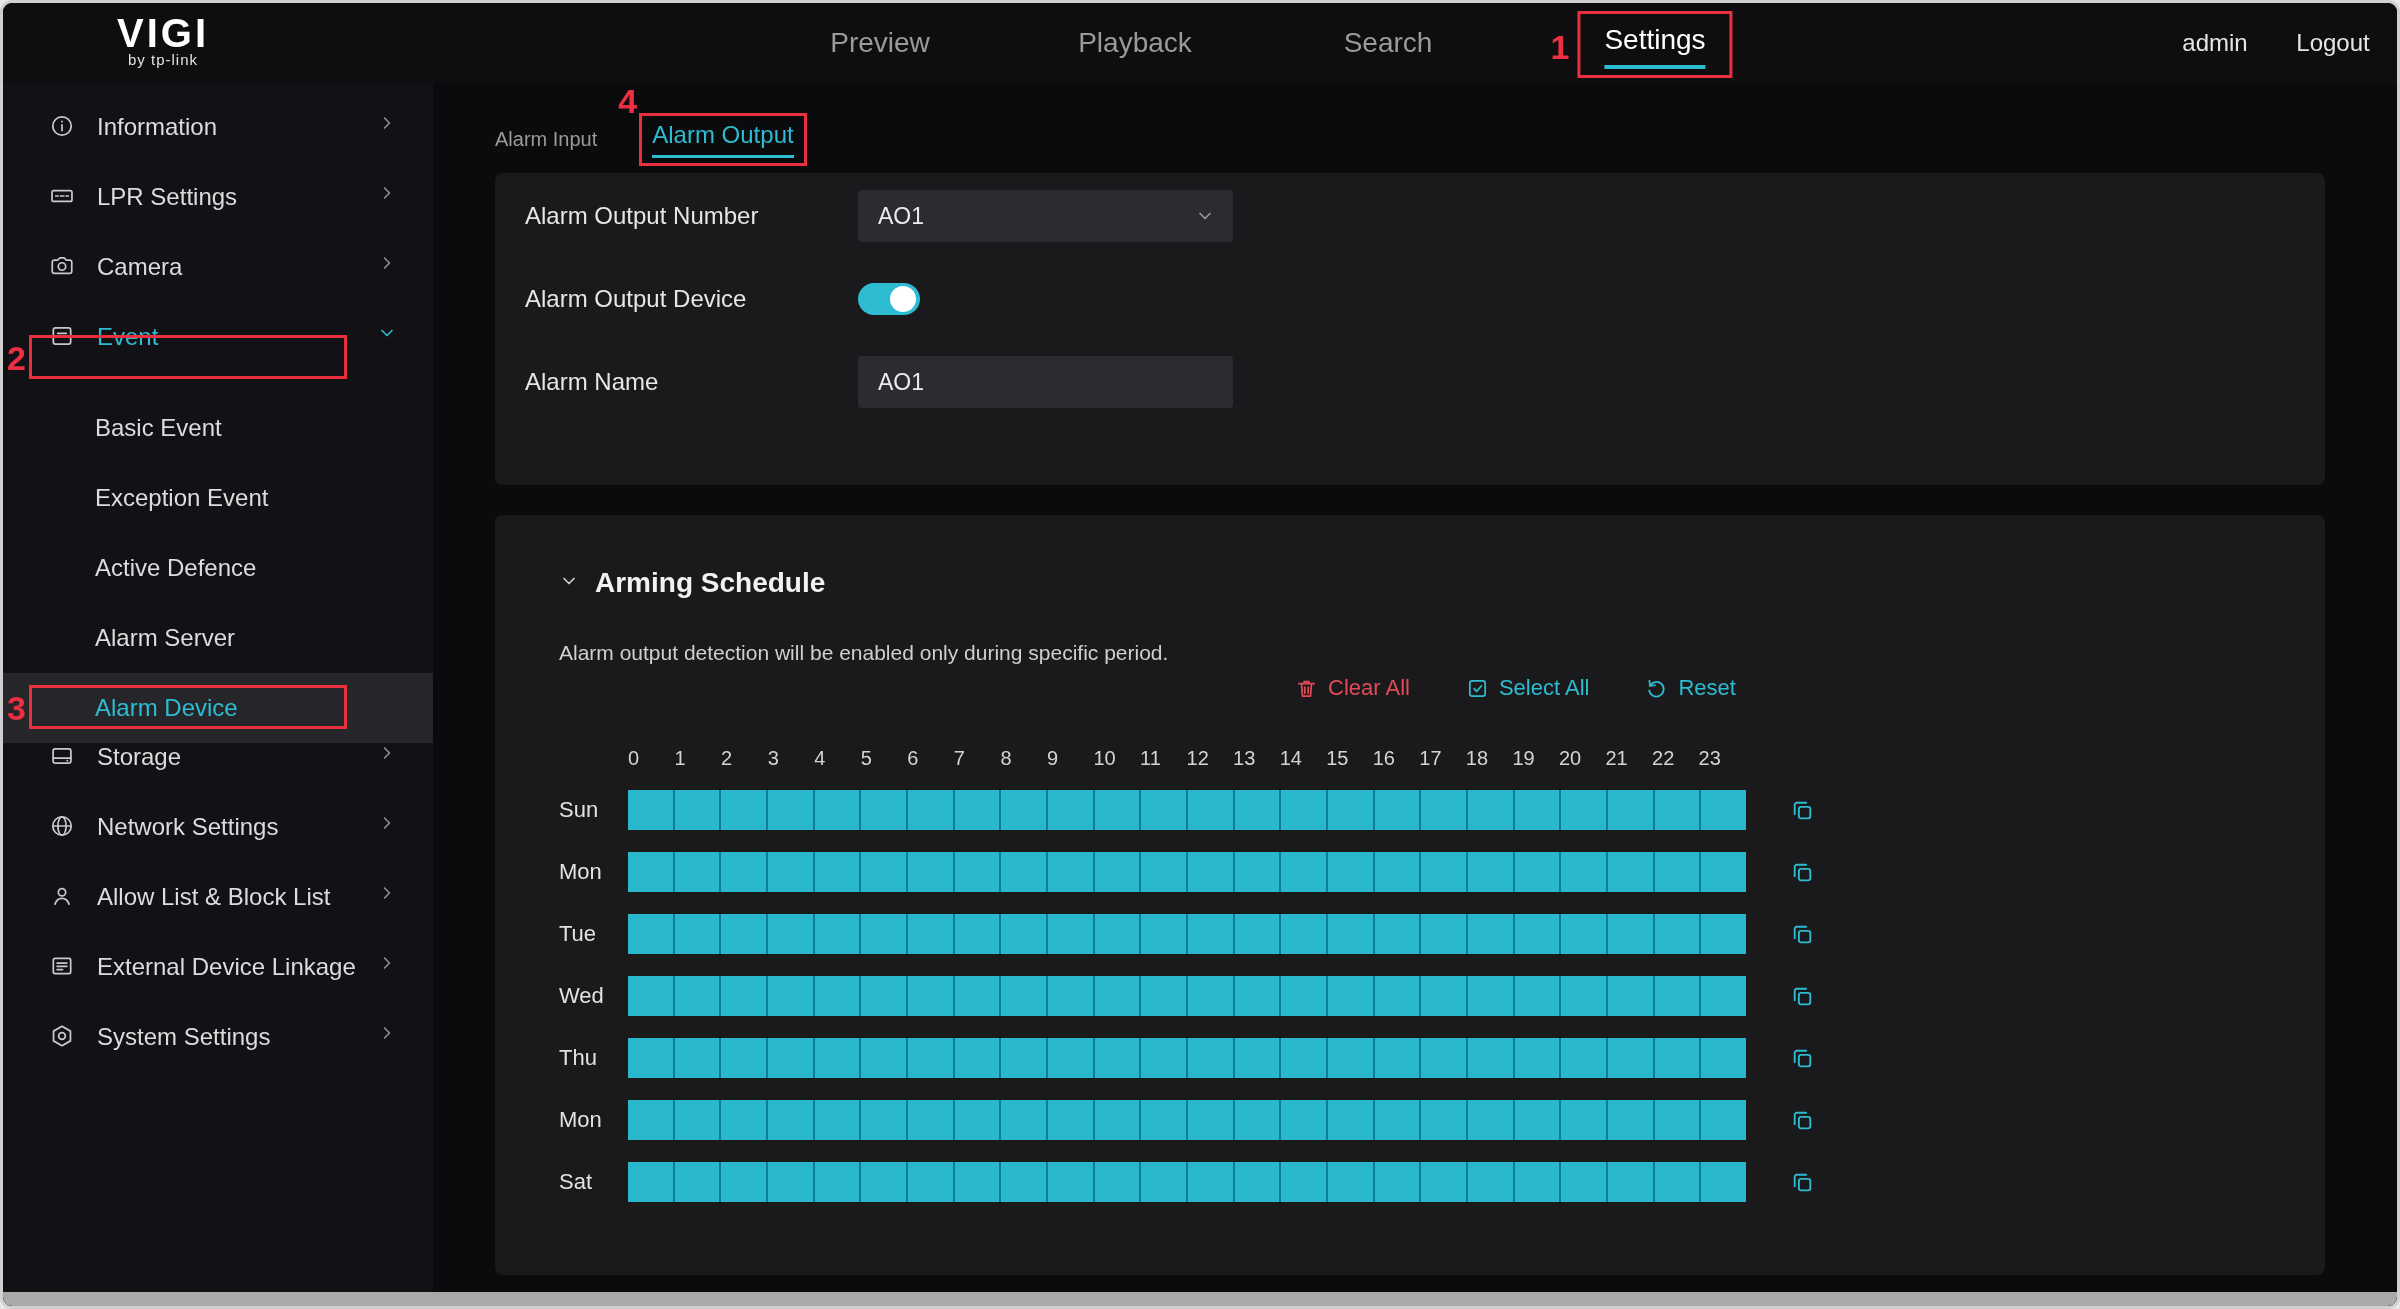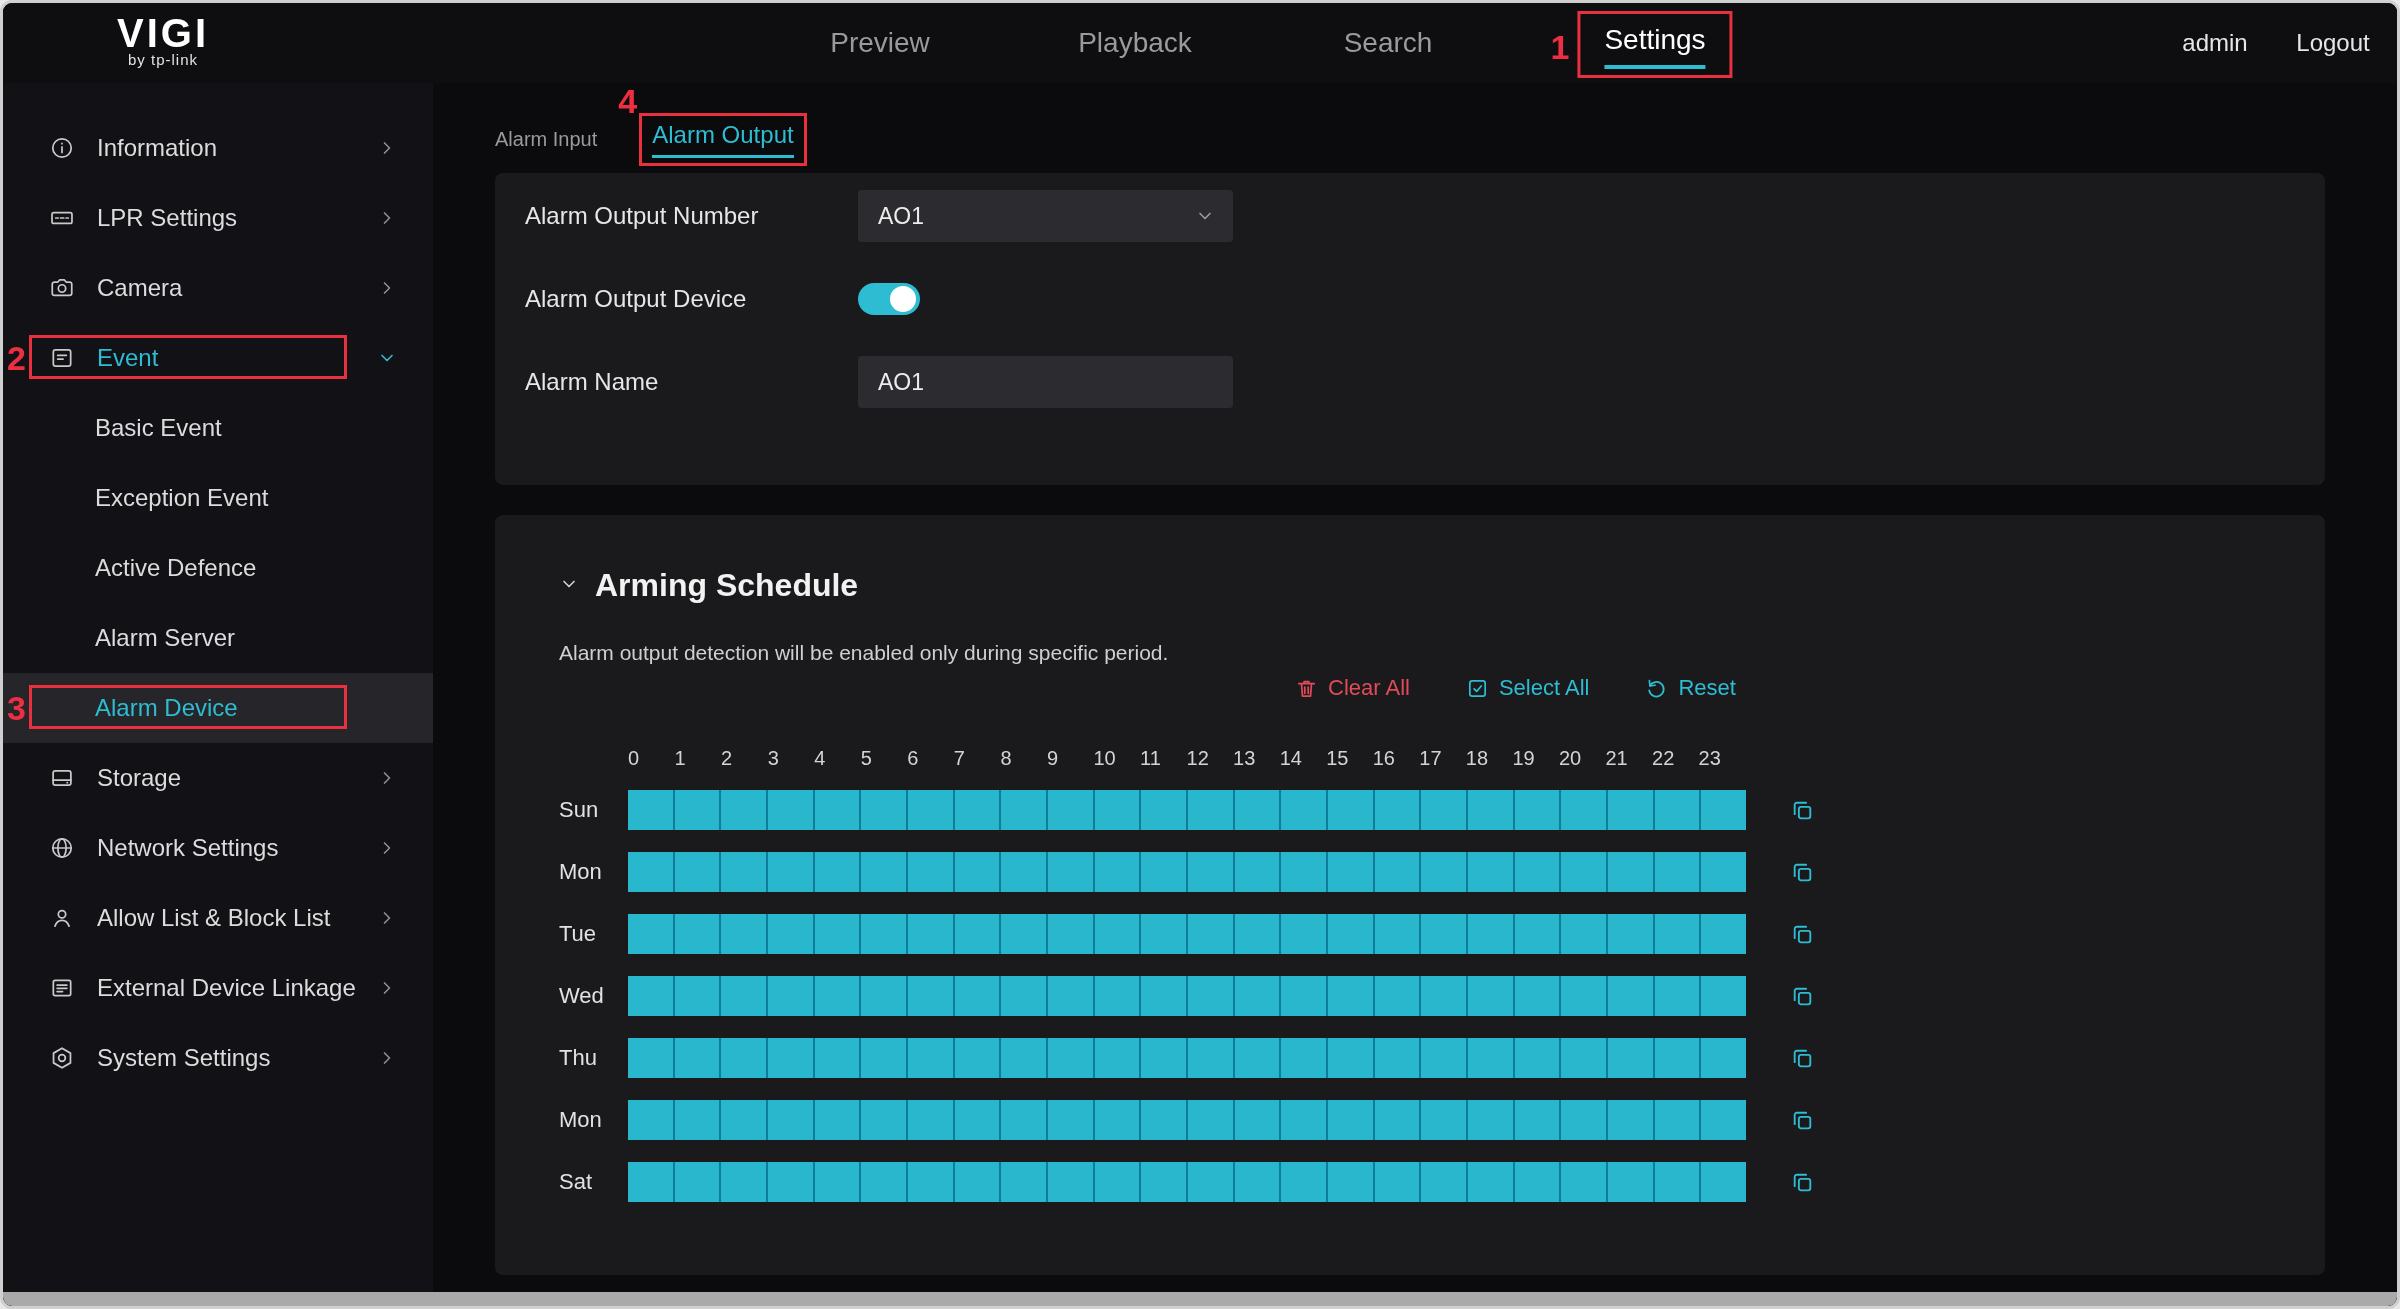--- a/index.html
+++ b/index.html
@@ -28,21 +28,21 @@
   .tab-preview{left:877px}.tab-playback{left:1132px}.tab-search{left:1385px}
   .tab-settings{left:1652px;top:8px;height:auto;line-height:normal;padding:10px 24px 6px;border:3px solid var(--red);color:#fff}
   .tab-settings .tab-label{display:inline-block;padding-bottom:9px;border-bottom:4px solid var(--accent);font-size:28px}
   .step-num{color:#ee2f41;font-size:34px;font-weight:bold;line-height:1}
   .tab-settings .step-num{position:absolute;left:-30px;top:16px}
   .acct{position:absolute;top:0;height:80px;line-height:80px;transform:translateX(-50%);font-size:24px;color:#e6e6e6;cursor:pointer}
   .acct-admin{left:2212px}.acct-logout{left:2330px}
 
   
   .sidebar{position:absolute;top:80px;left:0;width:430px;bottom:14px;background:#121216;padding-top:30px}
-  .side-item{position:relative;display:flex;align-items:center;height:70px;padding:0 36px 0 46px;cursor:pointer}
+  .side-item{position:relative;display:flex;align-items:flex-start;height:70px;padding:0 36px 0 46px;cursor:pointer}
   .side-item .icon{width:26px;height:26px;margin-right:22px;display:flex;flex:0 0 auto}
   .side-label{flex:1;font-size:24px;color:var(--txt)}
   .side-item.active .side-label{color:var(--accent)}
   .chev{width:20px;height:20px;display:flex;flex:0 0 auto}
   .side-sub{position:relative;display:flex;align-items:center;height:70px;padding-left:92px;font-size:24px;color:var(--txt);cursor:pointer}
   .side-sub.active{background:#26262a}
   .side-sub.active .sub-label{color:var(--accent)}
   .red-box{position:absolute;left:26px;top:12px;width:318px;height:44px;border:3px solid var(--red);pointer-events:none}
   .side-step{position:absolute;left:4px;top:50%;transform:translateY(-50%)}
   .sicon{width:26px;height:26px;fill:none;stroke:#c9c9c9;stroke-width:1.6;stroke-linecap:round;stroke-linejoin:round}
@@ -63,21 +63,21 @@
   .f-label{width:333px;font-size:24px;color:#e6e6e6}
   .select{width:375px;height:52px;background:var(--field);border-radius:4px;display:flex;align-items:center;justify-content:space-between;padding:0 18px 0 20px;font-size:23px;color:#ececec;cursor:pointer}
   .select svg{width:20px;height:20px;fill:none;stroke:#9a9a9a;stroke-width:2;stroke-linecap:round;stroke-linejoin:round}
   .toggle{width:62px;height:32px;border-radius:16px;background:var(--accent);position:relative;cursor:pointer}
   .knob{position:absolute;right:4px;top:3px;width:26px;height:26px;border-radius:50%;background:#fff}
   .text-input{width:375px;height:52px;background:var(--field);border:none;border-radius:4px;color:#ececec;font-size:23px;padding:0 20px;font-family:inherit;outline:none}
 
   .panel-sched{top:432px;height:760px}
   .sched-header{position:absolute;left:64px;top:52px;display:flex;align-items:center;gap:16px;cursor:pointer}
   .collapse-chev svg{width:20px;height:20px;fill:none;stroke:#d0d0d0;stroke-width:2;stroke-linecap:round;stroke-linejoin:round}
-  .sched-title{font-size:32px;font-weight:bold;color:#f2f2f2}
+  .sched-title{font-size:28px;font-weight:bold;color:#f2f2f2}
   .sched-desc{position:absolute;left:64px;top:126px;font-size:21px;color:#cfcfcf}
   .sched-actions{position:absolute;left:800px;top:160px;display:flex;gap:56px}
   .action{display:flex;align-items:center;gap:10px;font-size:22px;cursor:pointer}
   .action svg{width:23px;height:23px;fill:none;stroke-width:1.8;stroke-linecap:round;stroke-linejoin:round}
   .action.clear{color:#e14b59}.action.clear svg{stroke:#e14b59}
   .action.sel{color:var(--accent)}.action.sel svg{stroke:var(--accent)}
   .action.reset{color:var(--accent)}.action.reset svg{stroke:var(--accent)}
 
   .sched-grid{position:absolute;left:64px;top:232px}
   .hour-row{display:flex;margin-left:69px;width:1118px;margin-bottom:20px}

